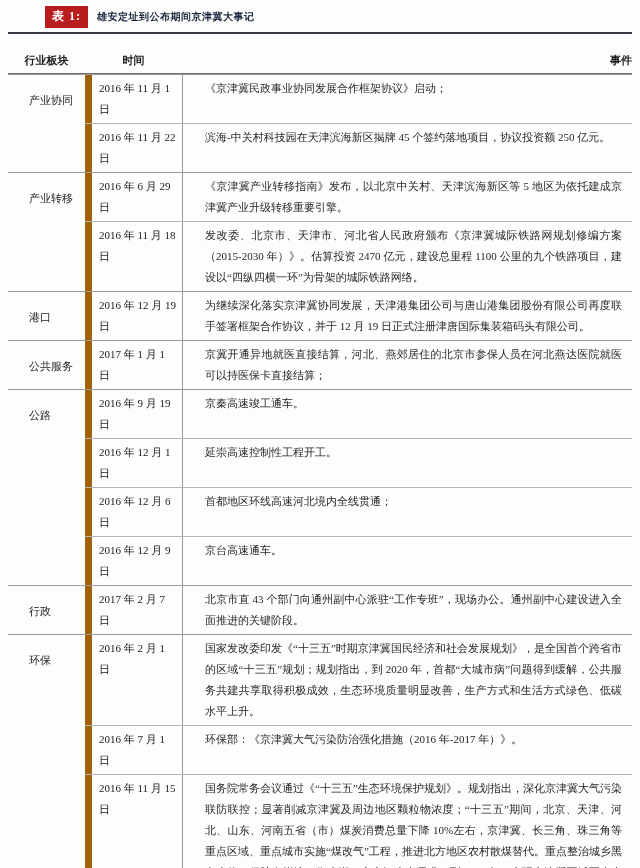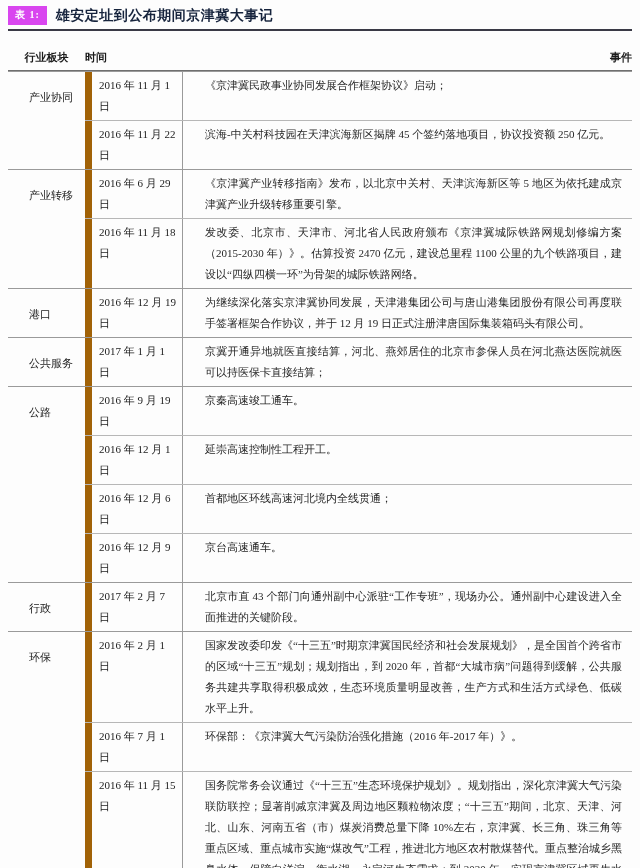--- a/index.html
+++ b/index.html
@@ -9,37 +9,37 @@
     font-family:"Liberation Serif","DejaVu Serif",serif;
     color:#2a2a2a;
   }
   .page {
     width:640px; min-height:868px; background:#fdfdfd;
     padding:6px 8px 10px 8px;
   }
   
   .title-row { display:flex; align-items:center; margin-bottom:4px; }
   .badge {
-    background:#d946ef; color:#ffffff; font-weight:bold;
-    font-size:10px; padding:2px 7px 3px 7px; letter-spacing:1px;
+    background:#b91c1c; color:#ffffff; font-weight:bold;
+    font-size:12px; padding:2px 7px 3px 7px; letter-spacing:1px;margin-left:37px;
   }
   .title-text {
-    color:#17243d; font-weight:bold; font-size:14px;
+    color:#17243d; font-weight:bold; font-size:10px;
     margin-left:9px; letter-spacing:0.5px;
   }
   .thick-rule { border-bottom:2px solid #3a3a46; margin-bottom:0; }
 
   
   .tbl { width:100%; border-bottom:2px solid #b5b5b5; font-size:11px; line-height:21px; }
   .hdr {
     display:flex; font-weight:bold; color:#1b1b1b;
     border-bottom:1.5px solid #6f6f6f; padding:16px 0 2px 0;
   }
   .hdr .hc1 { width:77px; text-align:center; }
-  .hdr .hc2 { width:97px; }
+  .hdr .hc2 { width:97px; text-align:center; }
   .hdr .hc3 { flex:1; text-align:right; }
 
   .group { display:flex; border-top:1px solid #9a9a9a; }
   .group:first-of-type { border-top:none; }
   .sector {
     width:77px; padding:3px 4px 3px 21px; color:#222;margin-top:12px;
   }
   .rows { flex:1; display:flex; flex-direction:column; }
   .row { display:flex; border-top:1px solid #b7b7b7; flex:1; }
   .row:first-child { border-top:none; }

